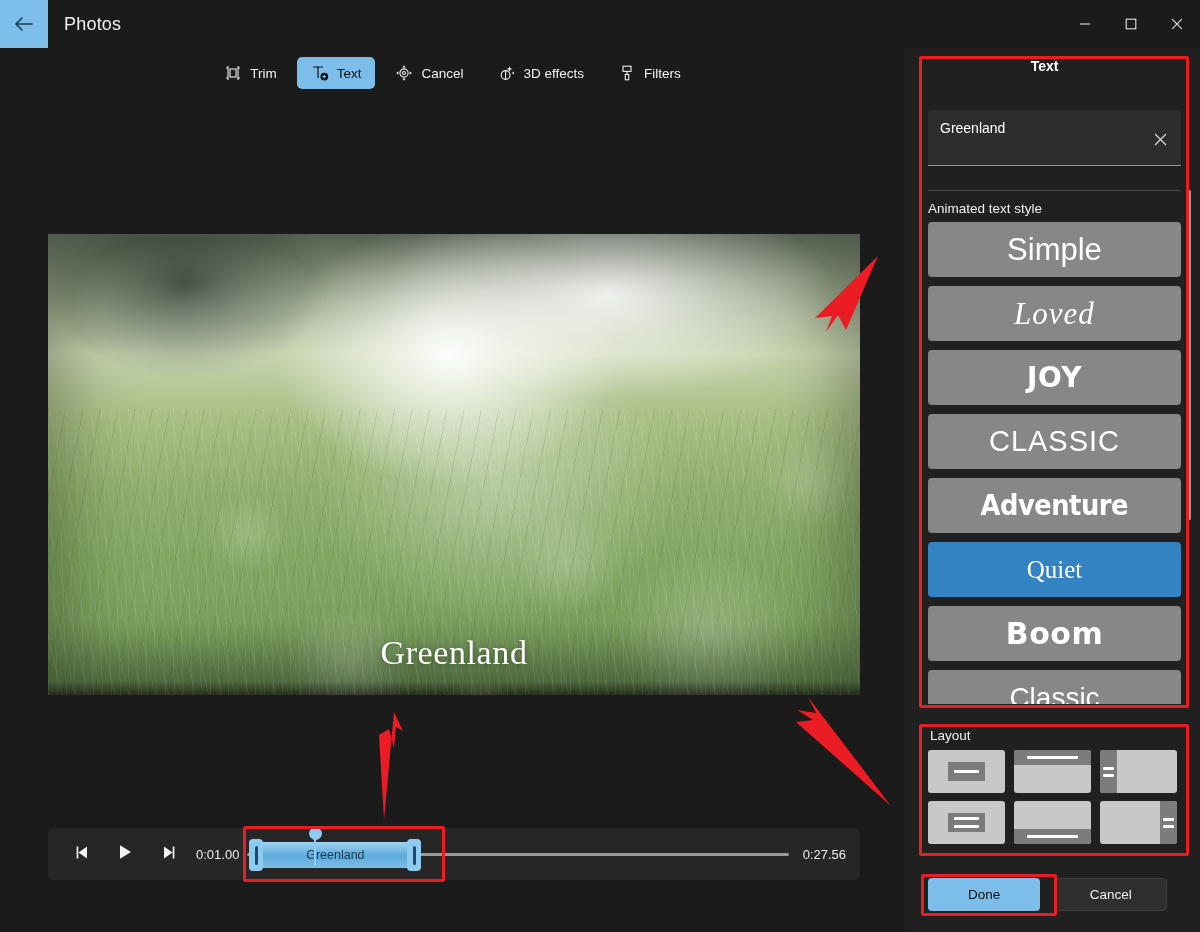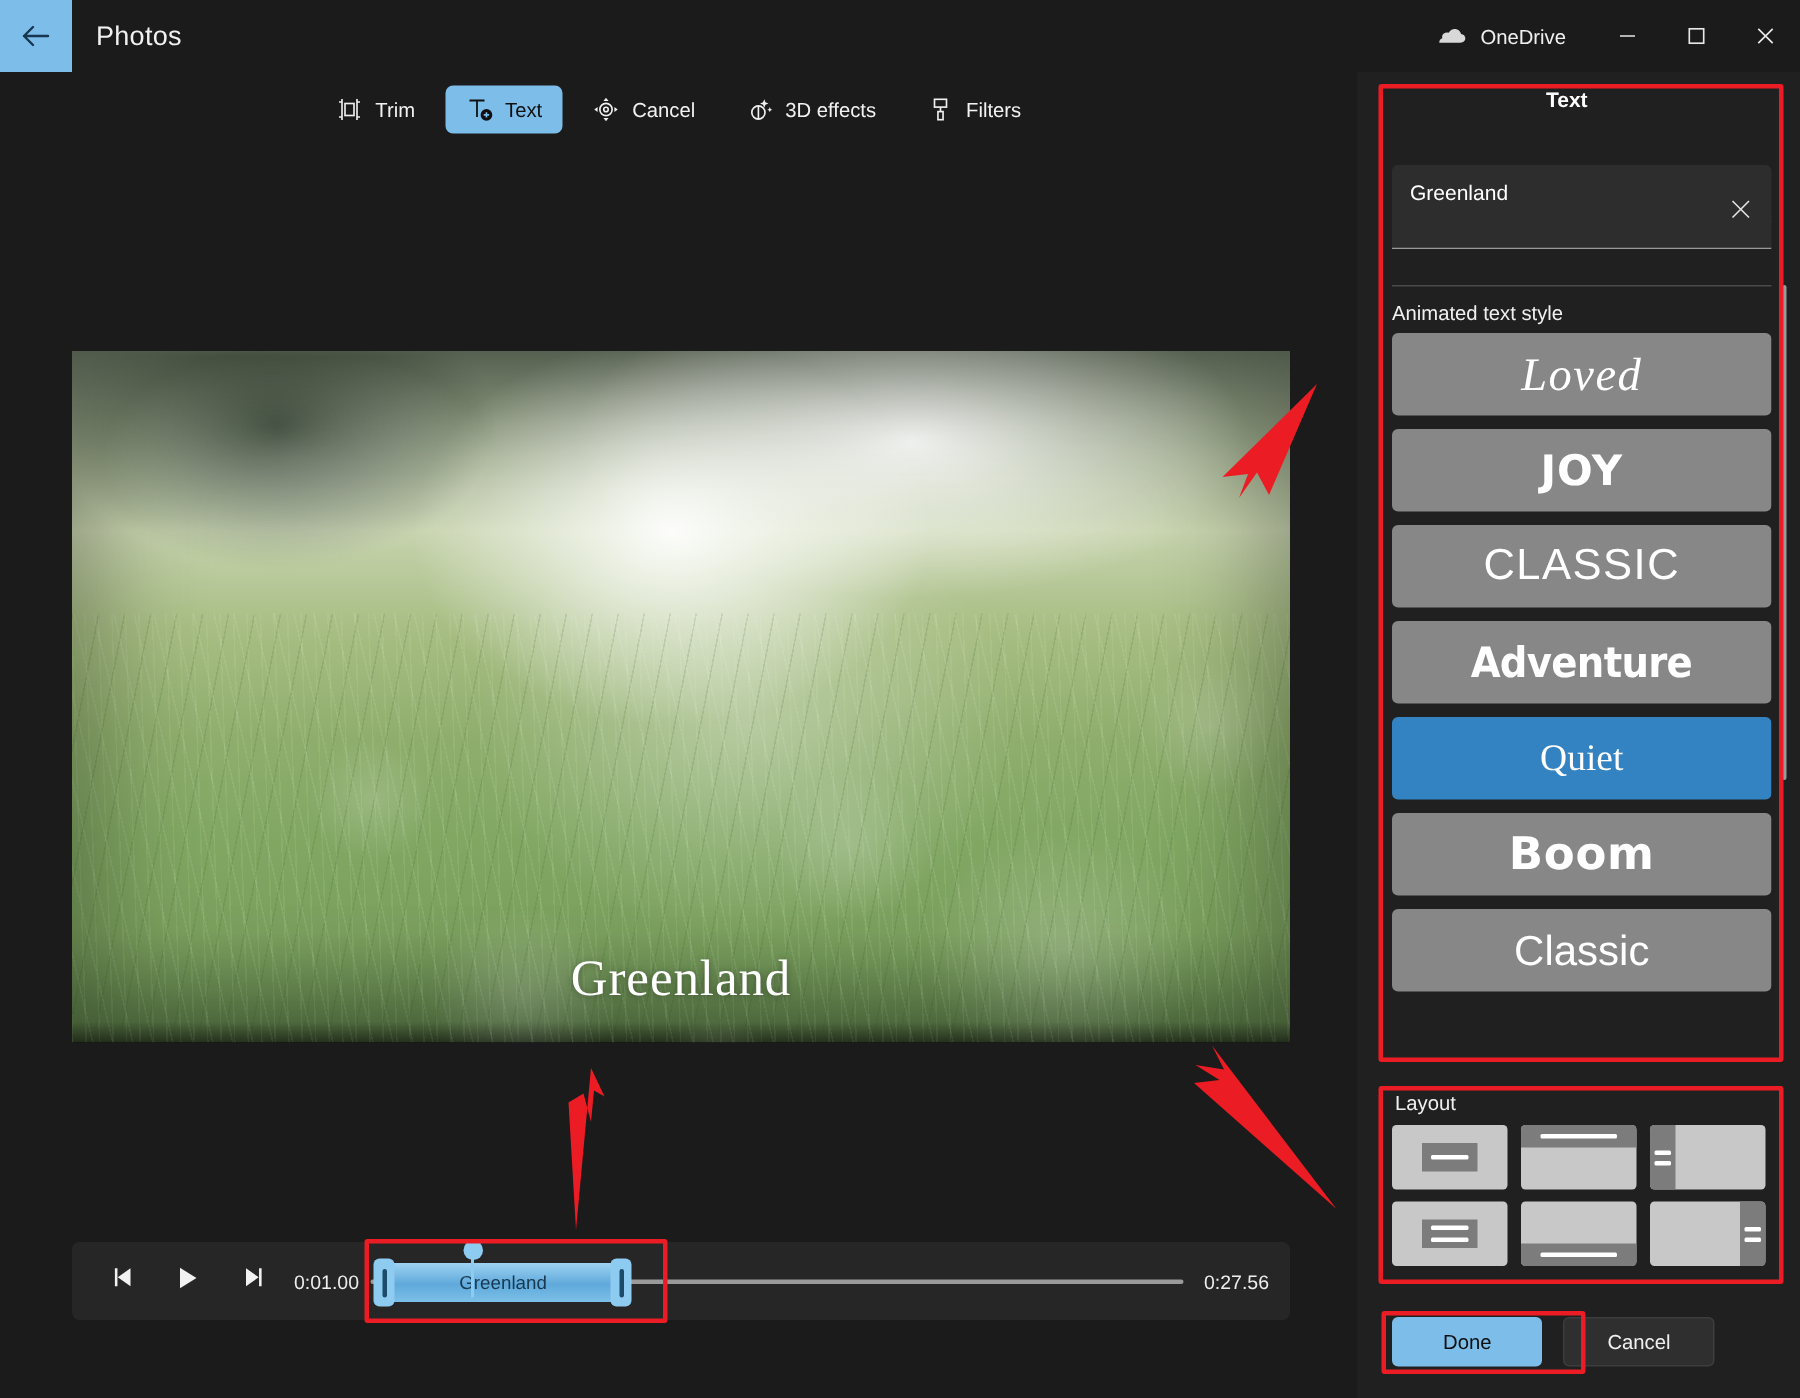--- a/index.html
+++ b/index.html
@@ -419,21 +419,21 @@
     overflow: hidden;
   }
   .lc-band { position: absolute; background: #7c7c7c; }
   .lc-bar  { position: absolute; background: #ffffff; border-radius: 1px; }
 
   
   .actions {
     position: absolute;
     left: 928px;
     top: 878px;
-    width: 215px;
+    width: 239px;
     display: flex;
     gap: 14px;
     border-radius: 16px;
   }
   .btn {
     width: 122px;
     height: 33px;
     border-radius: 4px;
     display: flex;
     align-items: center;
@@ -461,28 +461,20 @@
 <div class="titlebar">
   <div class="back-btn">
     <span>
       <svg width="20" height="16" viewBox="0 0 20 16">
         <path d="M8 2 L2 8 L8 14 M2 8 H18" stroke="#16374f" stroke-width="1.6" fill="none" stroke-linecap="round" stroke-linejoin="round"></path>
       </svg>
     </span>
   </div>
   <div class="app-title">Photos</div>
   <div class="titlebar-spacer"></div>
-  <div class="onedrive">
-    <span class="cloud-icon">
-      <svg width="19" height="13" viewBox="0 0 19 13">
-        <path d="M4.6 11.6h10.1c2.2 0 3.6-1.4 3.6-3.1 0-1.7-1.3-3-3-3.1-.4-2-2.2-3.5-4.4-3.5-1.9 0-3.5 1.1-4.2 2.7-.3-.1-.6-.2-1-.2C3.4 4.4 2 5.7 2 7.4c0 .4.1.8.2 1.1C.9 8.9 0 10 0 11.6z" fill="#d8d8d8" transform="translate(0.5,-0.5) scale(0.95)"></path>
-      </svg>
-    </span>
-    <span>OneDrive</span>
-  </div>
   <div class="caption-buttons">
     <div class="cap-btn">
       <svg width="12" height="12" viewBox="0 0 12 12">
           <path d="M1 6 H11" stroke="#e8e8e8" stroke-width="1.1"></path>
         </svg>
     </div>
     <div class="cap-btn">
       <svg width="12" height="12" viewBox="0 0 12 12">
           <rect x="1.2" y="1.2" width="9.6" height="9.6" stroke="#e8e8e8" stroke-width="1.1" fill="none"></rect>
         </svg>
@@ -625,20 +617,23 @@
   <span class="clear-x">
     <svg width="13" height="13" viewBox="0 0 13 13">
         <path d="M1 1 L12 12 M12 1 L1 12" stroke="#e2e2e2" stroke-width="1.1"></path>
       </svg>
   </span>
 </div>
 
 <div class="section-label" style="top:201px">Animated text style</div>
 
 <div class="style-list">
+  <div class="style-item">
+    <span class="s-simple">Simple</span>
+  </div>
   <div class="style-item">
     <span class="s-loved">Loved</span>
   </div>
   <div class="style-item">
     <span class="s-joy">JOY</span>
   </div>
   <div class="style-item">
     <span class="s-classic">CLASSIC</span>
   </div>
   <div class="style-item">

